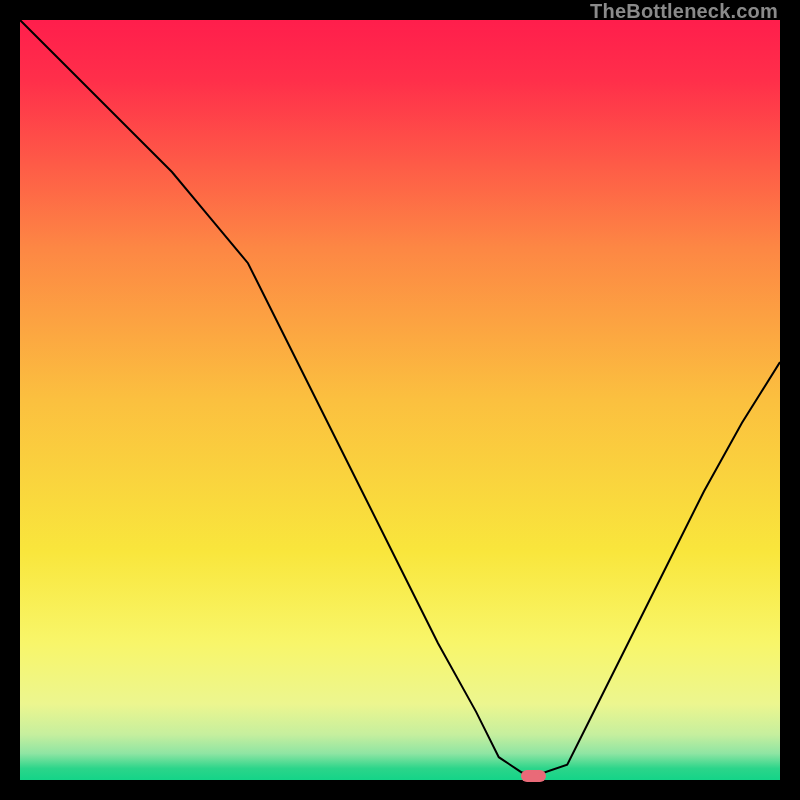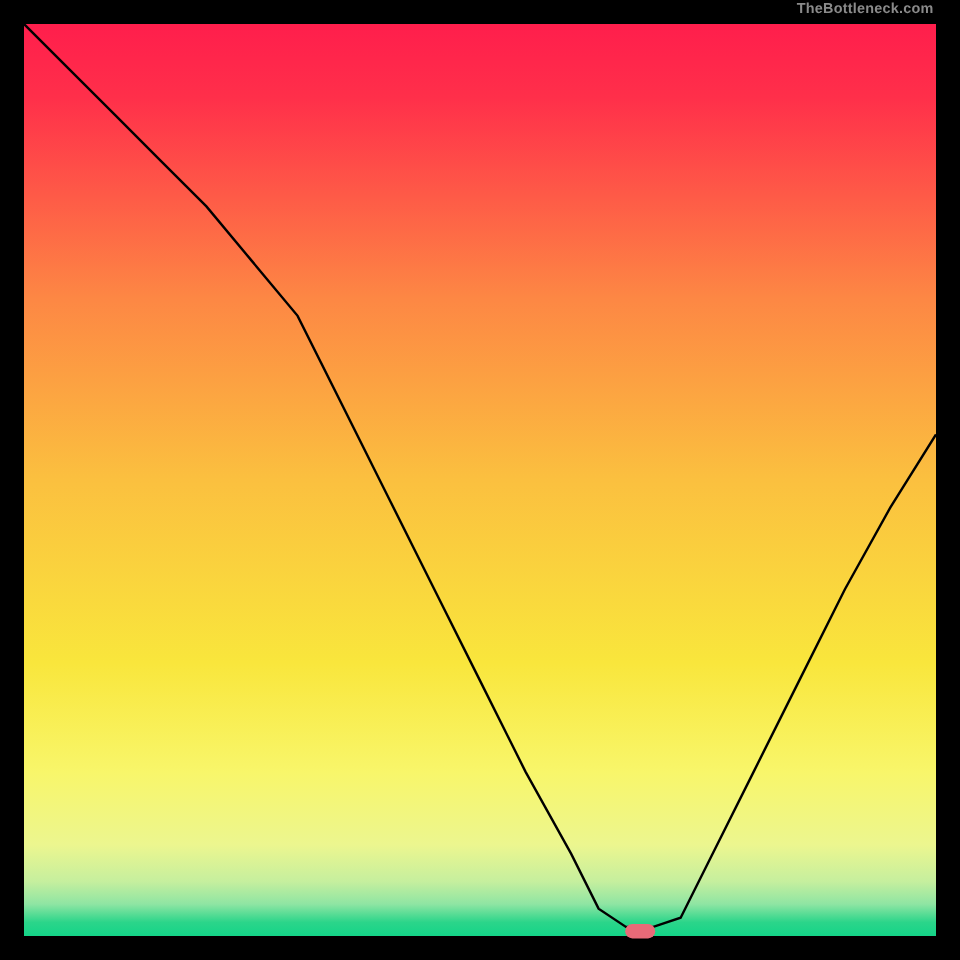--- a/index.html
+++ b/index.html
@@ -23,21 +23,21 @@
     left: 0;
     top: 0;
     width: 760px;
     height: 760px;
   }
   .watermark {
     position: absolute;
     top: 0px;
     right: 22px;
     font-family: Arial, Helvetica, sans-serif;
-    font-size: 12px;
+    font-size: 20px;
     font-weight: 600;
     color: #8a8a8a;
     letter-spacing: 0.2px;
   }
   .marker {
     position: absolute;
     border-radius: 9px;
     background: #e96a78;
   }
 </style>

